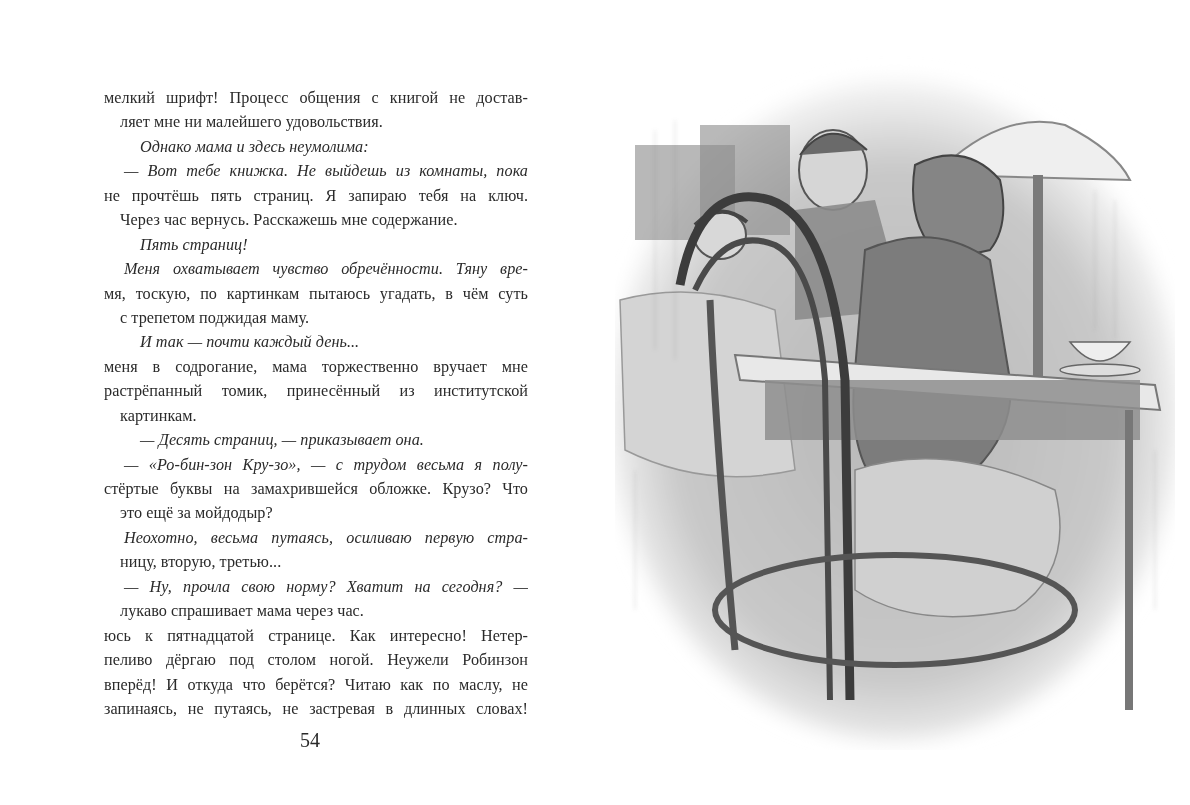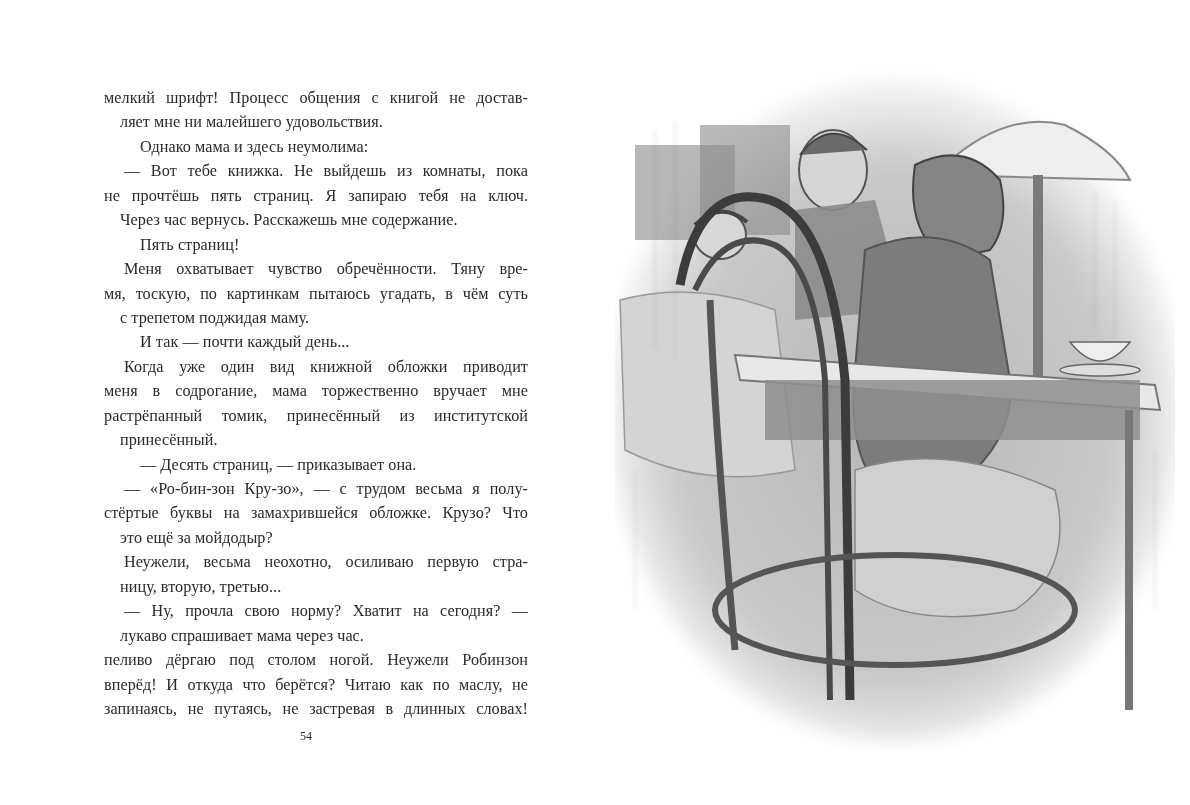--- a/index.html
+++ b/index.html
@@ -18,24 +18,24 @@
     position: absolute; left: 104px; top: 86px; width: 424px;
     font-size: 16.2px; line-height: 24.45px;
     letter-spacing: 0.05px;
   }
   .line {
     display: block; white-space: nowrap;
     text-align: justify; text-align-last: justify;
     height: 24.45px;
   }
   .line.last { text-align-last: left; margin-left: 16px; }
-  .line.indent { padding-left: 20px; }
+  .line.indent { padding-left: 20px; font-style: italic; }
   .page-number {
     position: absolute; left: 300px; top: 729px;
-    font-size: 12px;
+    font-size: 20px;
   }
   .right-page {
     position: absolute; left: 595px; top: 0; width: 595px; height: 805px;
   }
   .illustration {
     position: absolute; left: 20px; top: 50px; width: 560px; height: 700px;
   }
 </style>
 </head>
 <body>
@@ -47,32 +47,32 @@
         <span class="line last">ляет мне ни малейшего удовольствия.</span>
         <span class="line indent last">Однако мама и здесь неумолима:</span>
         <span class="line indent">— Вот тебе книжка. Не выйдешь из комнаты, пока</span>
         <span class="line">не прочтёшь пять страниц. Я запираю тебя на ключ.</span>
         <span class="line last">Через час вернусь. Расскажешь мне содержание.</span>
         <span class="line indent last">Пять страниц!</span>
         <span class="line indent">Меня охватывает чувство обречённости. Тяну вре-</span>
         <span class="line">мя, тоскую, по картинкам пытаюсь угадать, в чём суть</span>
         <span class="line last">с трепетом поджидая маму.</span>
         <span class="line indent last">И так — почти каждый день...</span>
-        <span class="line indent">Когда уже один вид книжной обложки приводит</span>
         <span class="line">меня в содрогание, мама торжественно вручает мне</span>
         <span class="line">растрёпанный томик, принесённый из институтской</span>
-        <span class="line last">принесённый.</span>
+        <span class="line last">картинкам.</span>
         <span class="line indent last">— Десять страниц, — приказывает она.</span>
         <span class="line indent">— «Ро-бин-зон Кру-зо», — с трудом весьма я полу-</span>
         <span class="line">стёртые буквы на замахрившейся обложке. Крузо? Что</span>
         <span class="line last">это ещё за мойдодыр?</span>
-        <span class="line indent">Неужели, весьма неохотно, осиливаю первую стра-</span>
+        <span class="line indent">Неохотно, весьма путаясь, осиливаю первую стра-</span>
         <span class="line last">ницу, вторую, третью...</span>
         <span class="line indent">— Ну, прочла свою норму? Хватит на сегодня? —</span>
         <span class="line last">лукаво спрашивает мама через час.</span>
+        <span class="line">юсь к пятнадцатой странице. Как интересно! Нетер-</span>
         <span class="line">пеливо дёргаю под столом ногой. Неужели Робинзон</span>
         <span class="line">вперёд! И откуда что берётся? Читаю как по маслу, не</span>
         <span class="line">запинаясь, не путаясь, не застревая в длинных словах!</span>
       </div>
     <div class="page-number">54</div>
   </div>
 
   <div class="right-page">
     <svg class="illustration" viewBox="0 0 560 700" xmlns="http://www.w3.org/2000/svg">
       <defs>

